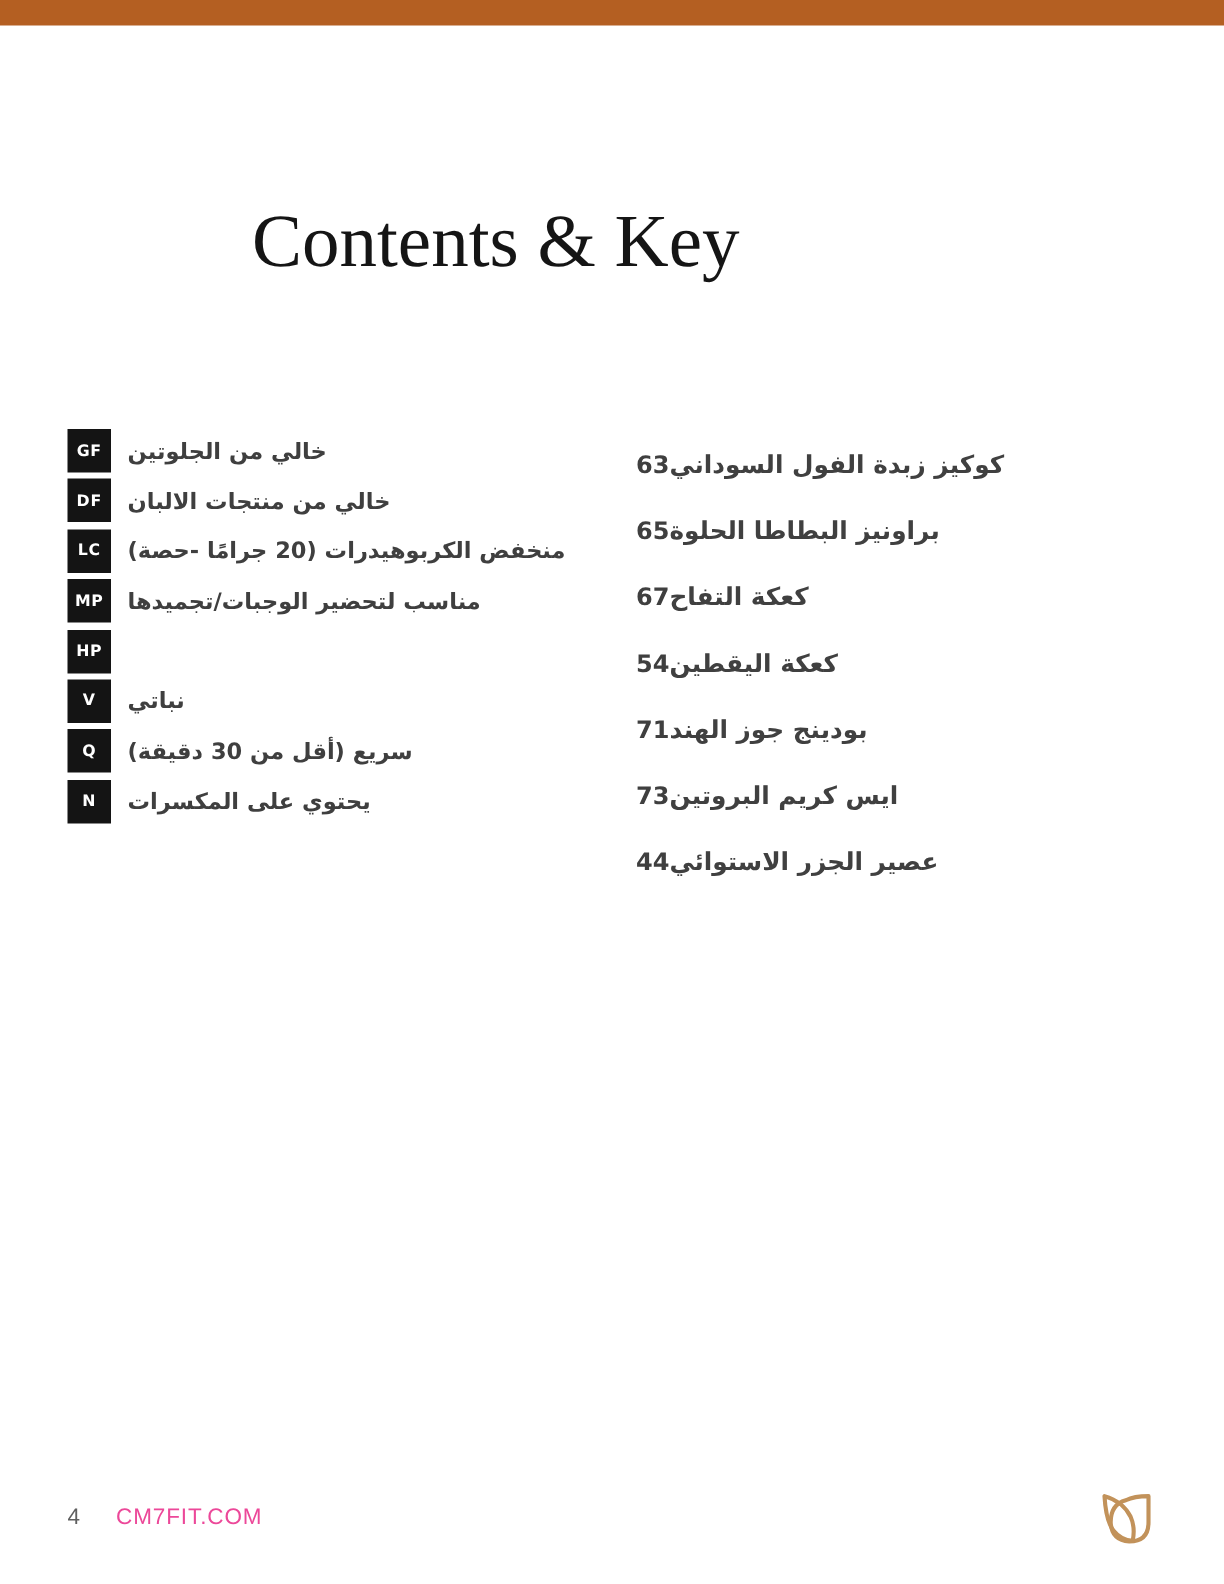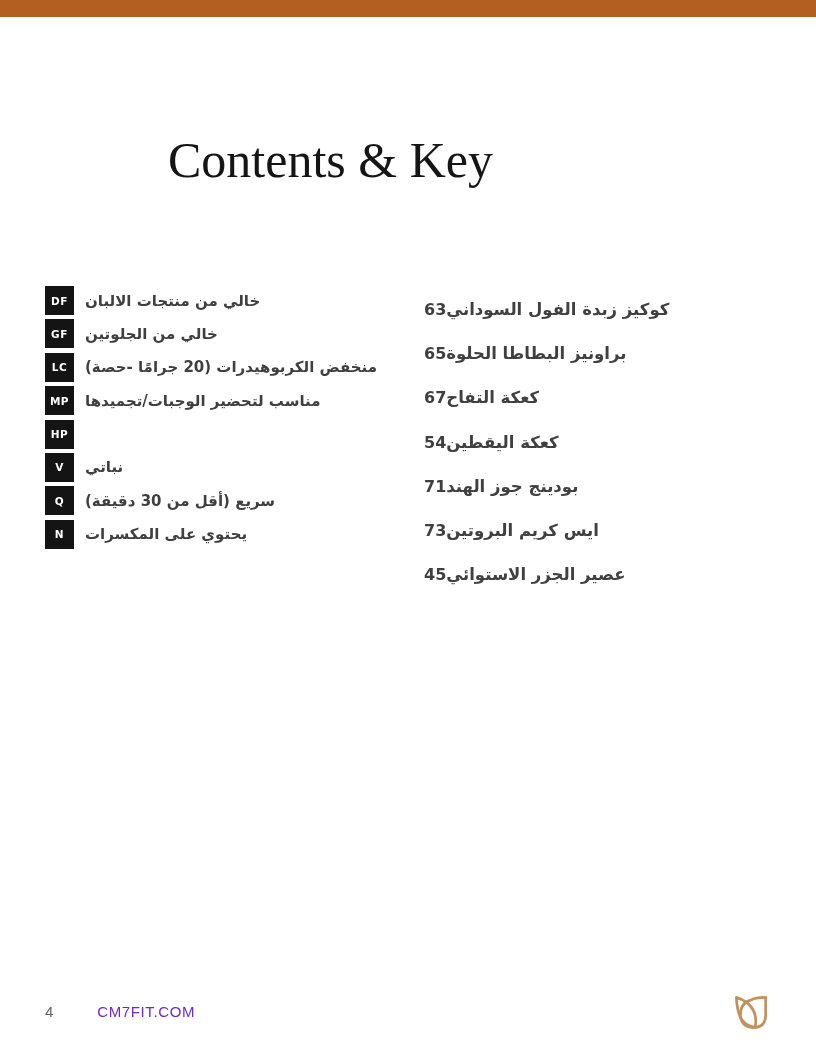--- a/index.html
+++ b/index.html
@@ -68,41 +68,41 @@
     white-space:nowrap;
   }
   
   .footer{
     position:absolute;left:45px;top:1003px;
     display:flex;align-items:center;gap:24px;
     font-family:"Liberation Sans","DejaVu Sans",sans-serif;
     color:#6a6a6a;
   }
   .footer-page-num{font-size:15px;color:#5f5f5f;}
-  .footer-site{font-size:15px;letter-spacing:0.6px;color:#6d28d9;margin-left:20px;}
+  .footer-site{font-size:15px;letter-spacing:0.6px;color:#ec4899;}
   .brand-logo{
     position:absolute;left:729px;top:991px;
     width:44px;height:44px;
   }
 </style>
 </head>
 <body>
 
 <div class="top-bar"></div>
 
 <h1 class="page-title">Contents &amp; Key</h1>
 
 <div class="key-list">
   <div class="key-row">
+    <span class="key-badge">GF</span>
+    <span class="key-label">خالي من الجلوتين</span>
+  </div>
+  <div class="key-row">
     <span class="key-badge">DF</span>
     <span class="key-label">خالي من منتجات الالبان</span>
-  </div>
-  <div class="key-row">
-    <span class="key-badge">GF</span>
-    <span class="key-label">خالي من الجلوتين</span>
   </div>
   <div class="key-row">
     <span class="key-badge">LC</span>
     <span class="key-label">منخفض الكربوهيدرات (20 جرامًا -حصة)</span>
   </div>
   <div class="key-row">
     <span class="key-badge">MP</span>
     <span class="key-label">مناسب لتحضير الوجبات/تجميدها</span>
   </div>
   <div class="key-row">
@@ -141,21 +141,21 @@
   </div>
   <div class="contents-row">
     <span class="contents-page-num">71</span>
     <span class="contents-title">بودينج جوز الهند</span>
   </div>
   <div class="contents-row">
     <span class="contents-page-num">73</span>
     <span class="contents-title">ايس كريم البروتين</span>
   </div>
   <div class="contents-row">
-    <span class="contents-page-num">45</span>
+    <span class="contents-page-num">44</span>
     <span class="contents-title">عصير الجزر الاستوائي</span>
   </div>
 </div>
 
 <div class="footer">
   <span class="footer-page-num">4</span>
   <span class="footer-site">CM7FIT.COM</span>
 </div>
 
 <svg class="brand-logo" viewBox="0 0 48 48" fill="none" xmlns="http://www.w3.org/2000/svg">

